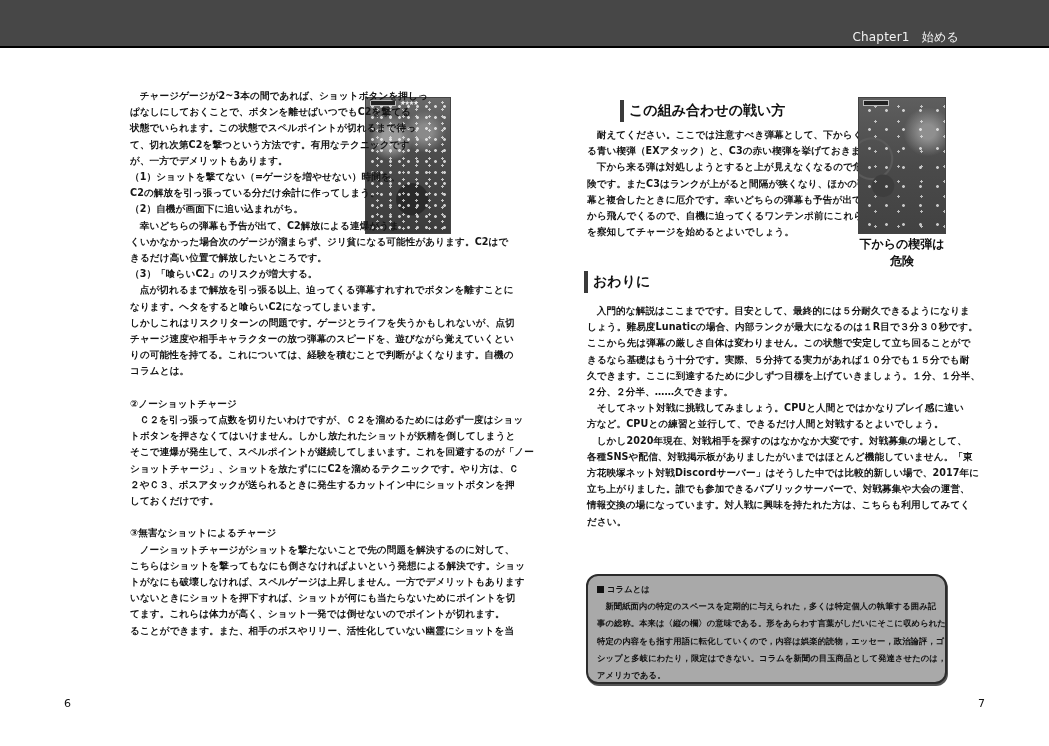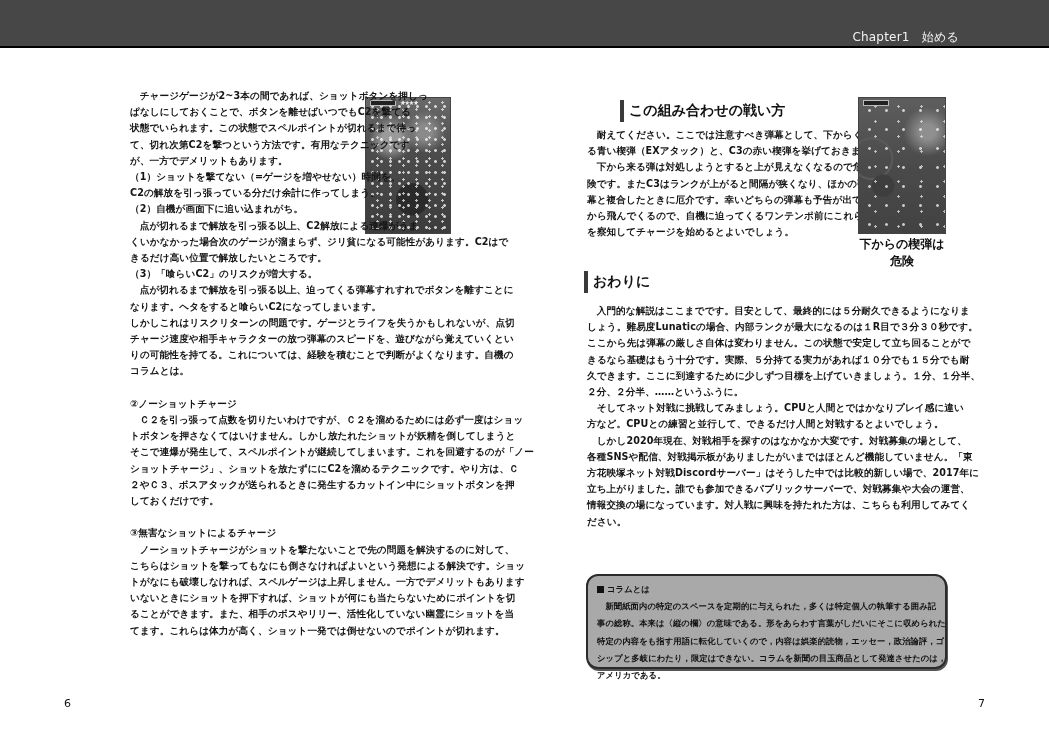--- a/index.html
+++ b/index.html
@@ -73,21 +73,21 @@
       linear-gradient(180deg, #5e5e5e 0%, #4a4a4a 50%, #424242 100%);
     border: 1px solid #444;
   }
   .shot-right .shot-dots { background-size: 17px 19px, 23px 15px; opacity: 0.7; }
   .caption {
     position: absolute; left: 858px; top: 236px; width: 88px; text-align: center;
     font-size: 12px; font-weight: 700; color: #111;
   }
 
   .column-box {
-    position: absolute; left: 586px; top: 574px; width: 361px; height: 95px;
+    position: absolute; left: 586px; top: 574px; width: 361px; height: 110px;
     background: #a9a9a9; border: 2px solid #2b2b2b; border-radius: 12px;
     box-shadow: 1px 2px 0 #555;
     padding: 5px 8px 0 9px;
   }
   .column-box .text { font-size: 8.3px; line-height: 17.2px; color: #111; font-weight: 600; }
   .column-title { font-size: 8.3px; font-weight: 700; }
   .sq { display: inline-block; width: 7px; height: 7px; background: #111; margin-right: 3px; vertical-align: -0.5px; }
 
   .page-num {
     position: absolute; top: 697px; font-size: 11px; color: #111;
@@ -111,21 +111,21 @@
 <div class="left-col text">
   <div>
     <p>　チャージゲージが2~3本の間であれば、ショットボタンを押しっ</p>
     <p>ぱなしにしておくことで、ボタンを離せばいつでもC2を撃てる</p>
     <p>状態でいられます。この状態でスペルポイントが切れるまで待っ</p>
     <p>て、切れ次第C2を撃つという方法です。有用なテクニックです</p>
     <p>が、一方でデメリットもあります。</p>
     <p>（1）ショットを撃てない（=ゲージを増やせない）時間を、</p>
     <p>C2の解放を引っ張っている分だけ余計に作ってしまう。</p>
     <p>（2）自機が画面下に追い込まれがち。</p>
-    <p>　点が切れるまで解放を引っ張る以上、C2解放による連爆がうま</p>
+    <p>　幸いどちらの弾幕も予告が出て、C2解放による連爆がうま</p>
   </div>
   <div>
     <p>くいかなかった場合次のゲージが溜まらず、ジリ貧になる可能性があります。C2はで</p>
     <p>きるだけ高い位置で解放したいところです。</p>
     <p>（3）「喰らいC2」のリスクが増大する。</p>
     <p>　点が切れるまで解放を引っ張る以上、迫ってくる弾幕すれすれでボタンを離すことに</p>
     <p>なります。ヘタをすると喰らいC2になってしまいます。</p>
     <p>しかしこれはリスクリターンの問題です。ゲージとライフを失うかもしれないが、点切</p>
     <p>チャージ速度や相手キャラクターの放つ弾幕のスピードを、遊びながら覚えていくとい</p>
     <p>りの可能性を持てる。これについては、経験を積むことで判断がよくなります。自機の</p>
@@ -141,22 +141,22 @@
     <p>２やＣ３、ボスアタックが送られるときに発生するカットイン中にショットボタンを押</p>
     <p>しておくだけです。</p>
   </div>
   <p style="height:16.2px"></p>
   <div>
     <p>③無害なショットによるチャージ</p>
     <p>　ノーショットチャージがショットを撃たないことで先の問題を解決するのに対して、</p>
     <p>こちらはショットを撃ってもなにも倒さなければよいという発想による解決です。ショッ</p>
     <p>トがなにも破壊しなければ、スペルゲージは上昇しません。一方でデメリットもあります</p>
     <p>いないときにショットを押下すれば、ショットが何にも当たらないためにポイントを切</p>
+    <p>てます。これらは体力が高く、ショット一発では倒せないのでポイントが切れます。</p>
     <p>ることができます。また、相手のボスやリリー、活性化していない幽霊にショットを当</p>
-    <p>てます。これらは体力が高く、ショット一発では倒せないのでポイントが切れます。</p>
   </div>
 </div>
 
 <span class="page-num pn-left">6</span>
 
 <div class="section-heading h1">
   <span class="bar"></span>
   <span>この組み合わせの戦い方</span>
 </div>
 
@@ -180,21 +180,21 @@
   <span class="bar"></span>
   <span>おわりに</span>
 </div>
 
 <div class="right-col2 text">
   <p>　入門的な解説はここまでです。目安として、最終的には５分耐久できるようになりま</p>
   <p>しょう。難易度Lunaticの場合、内部ランクが最大になるのは１R目で３分３０秒です。</p>
   <p>ここから先は弾幕の厳しさ自体は変わりません。この状態で安定して立ち回ることがで</p>
   <p>きるなら基礎はもう十分です。実際、５分持てる実力があれば１０分でも１５分でも耐</p>
   <p>久できます。ここに到達するために少しずつ目標を上げていきましょう。１分、１分半、</p>
-  <p>２分、２分半、……というふうに。</p>
+  <p>２分、２分半、……久できます。</p>
   <p>　そしてネット対戦に挑戦してみましょう。CPUと人間とではかなりプレイ感に違い</p>
   <p>方など。CPUとの練習と並行して、できるだけ人間と対戦するとよいでしょう。</p>
   <p>　しかし2020年現在、対戦相手を探すのはなかなか大変です。対戦募集の場として、</p>
   <p>各種SNSや配信、対戦掲示板がありましたがいまではほとんど機能していません。「東</p>
   <p>方花映塚ネット対戦Discordサーバー」はそうした中では比較的新しい場で、2017年に</p>
   <p>立ち上がりました。誰でも参加できるパブリックサーバーで、対戦募集や大会の運営、</p>
   <p>情報交換の場になっています。対人戦に興味を持たれた方は、こちらも利用してみてく</p>
   <p>ださい。</p>
 </div>
 

